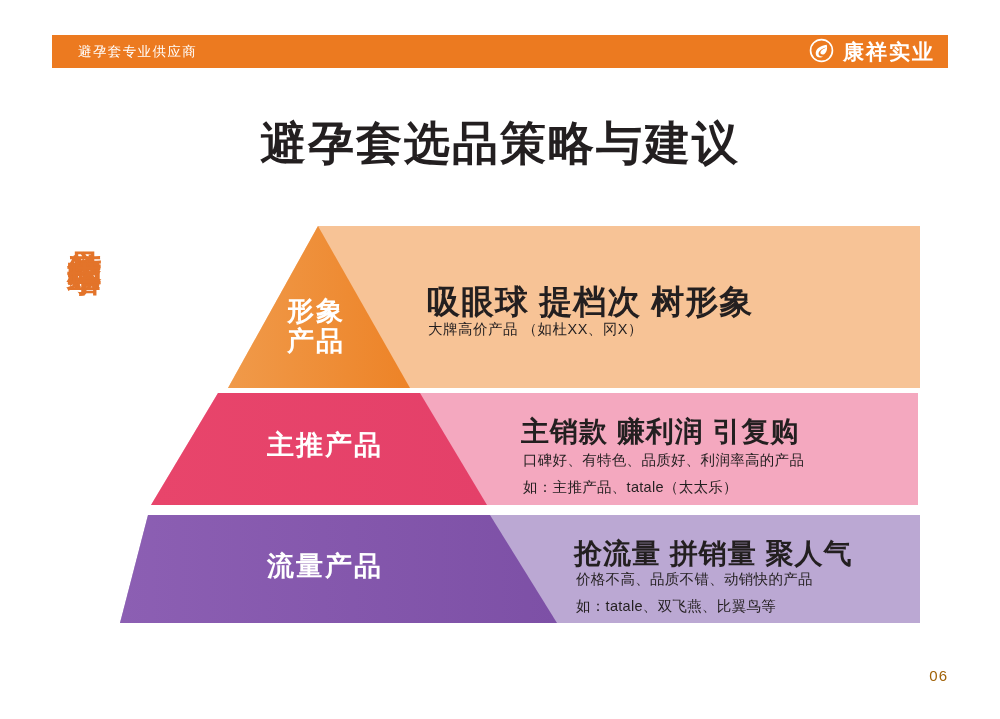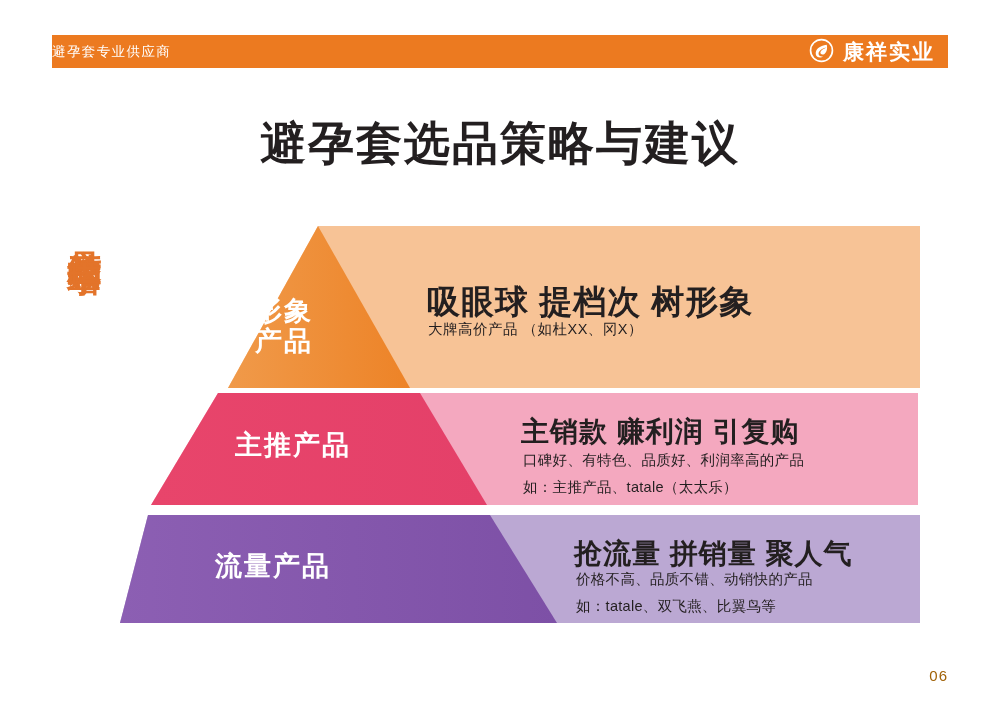--- a/index.html
+++ b/index.html
@@ -22,20 +22,21 @@
     width: 896px; height: 33px;
     background: #ec7a20;
     display: flex;
     align-items: center;
     justify-content: space-between;
   }
   .header-tagline {
     color: #ffffff;
     font-size: 13.5px;
     letter-spacing: 1.4px;
+    padding-left: 26px;
     font-weight: 400;
     white-space: nowrap;
   }
   .header-brand {
     display: flex;
     align-items: flex-start;
     padding-right: 13px;
     gap: 9px;
   }
   .brand-mark {
@@ -84,21 +85,21 @@
     position: absolute;
     left: 0; top: 0;
     width: 1000px; height: 719px;
     pointer-events: none;
   }
   .pyramid-stage svg { display: block; }
   .tier-label {
     position: absolute;
     color: #ffffff;
     font-weight: 700;
-    text-align: left;
+    text-align: center;
     white-space: pre-line;
     line-height: 1.12;
   }
   .tier-head {
     position: absolute;
     color: #231f20;
     font-weight: 700;
     white-space: nowrap;
   }
   .tier-sub {

